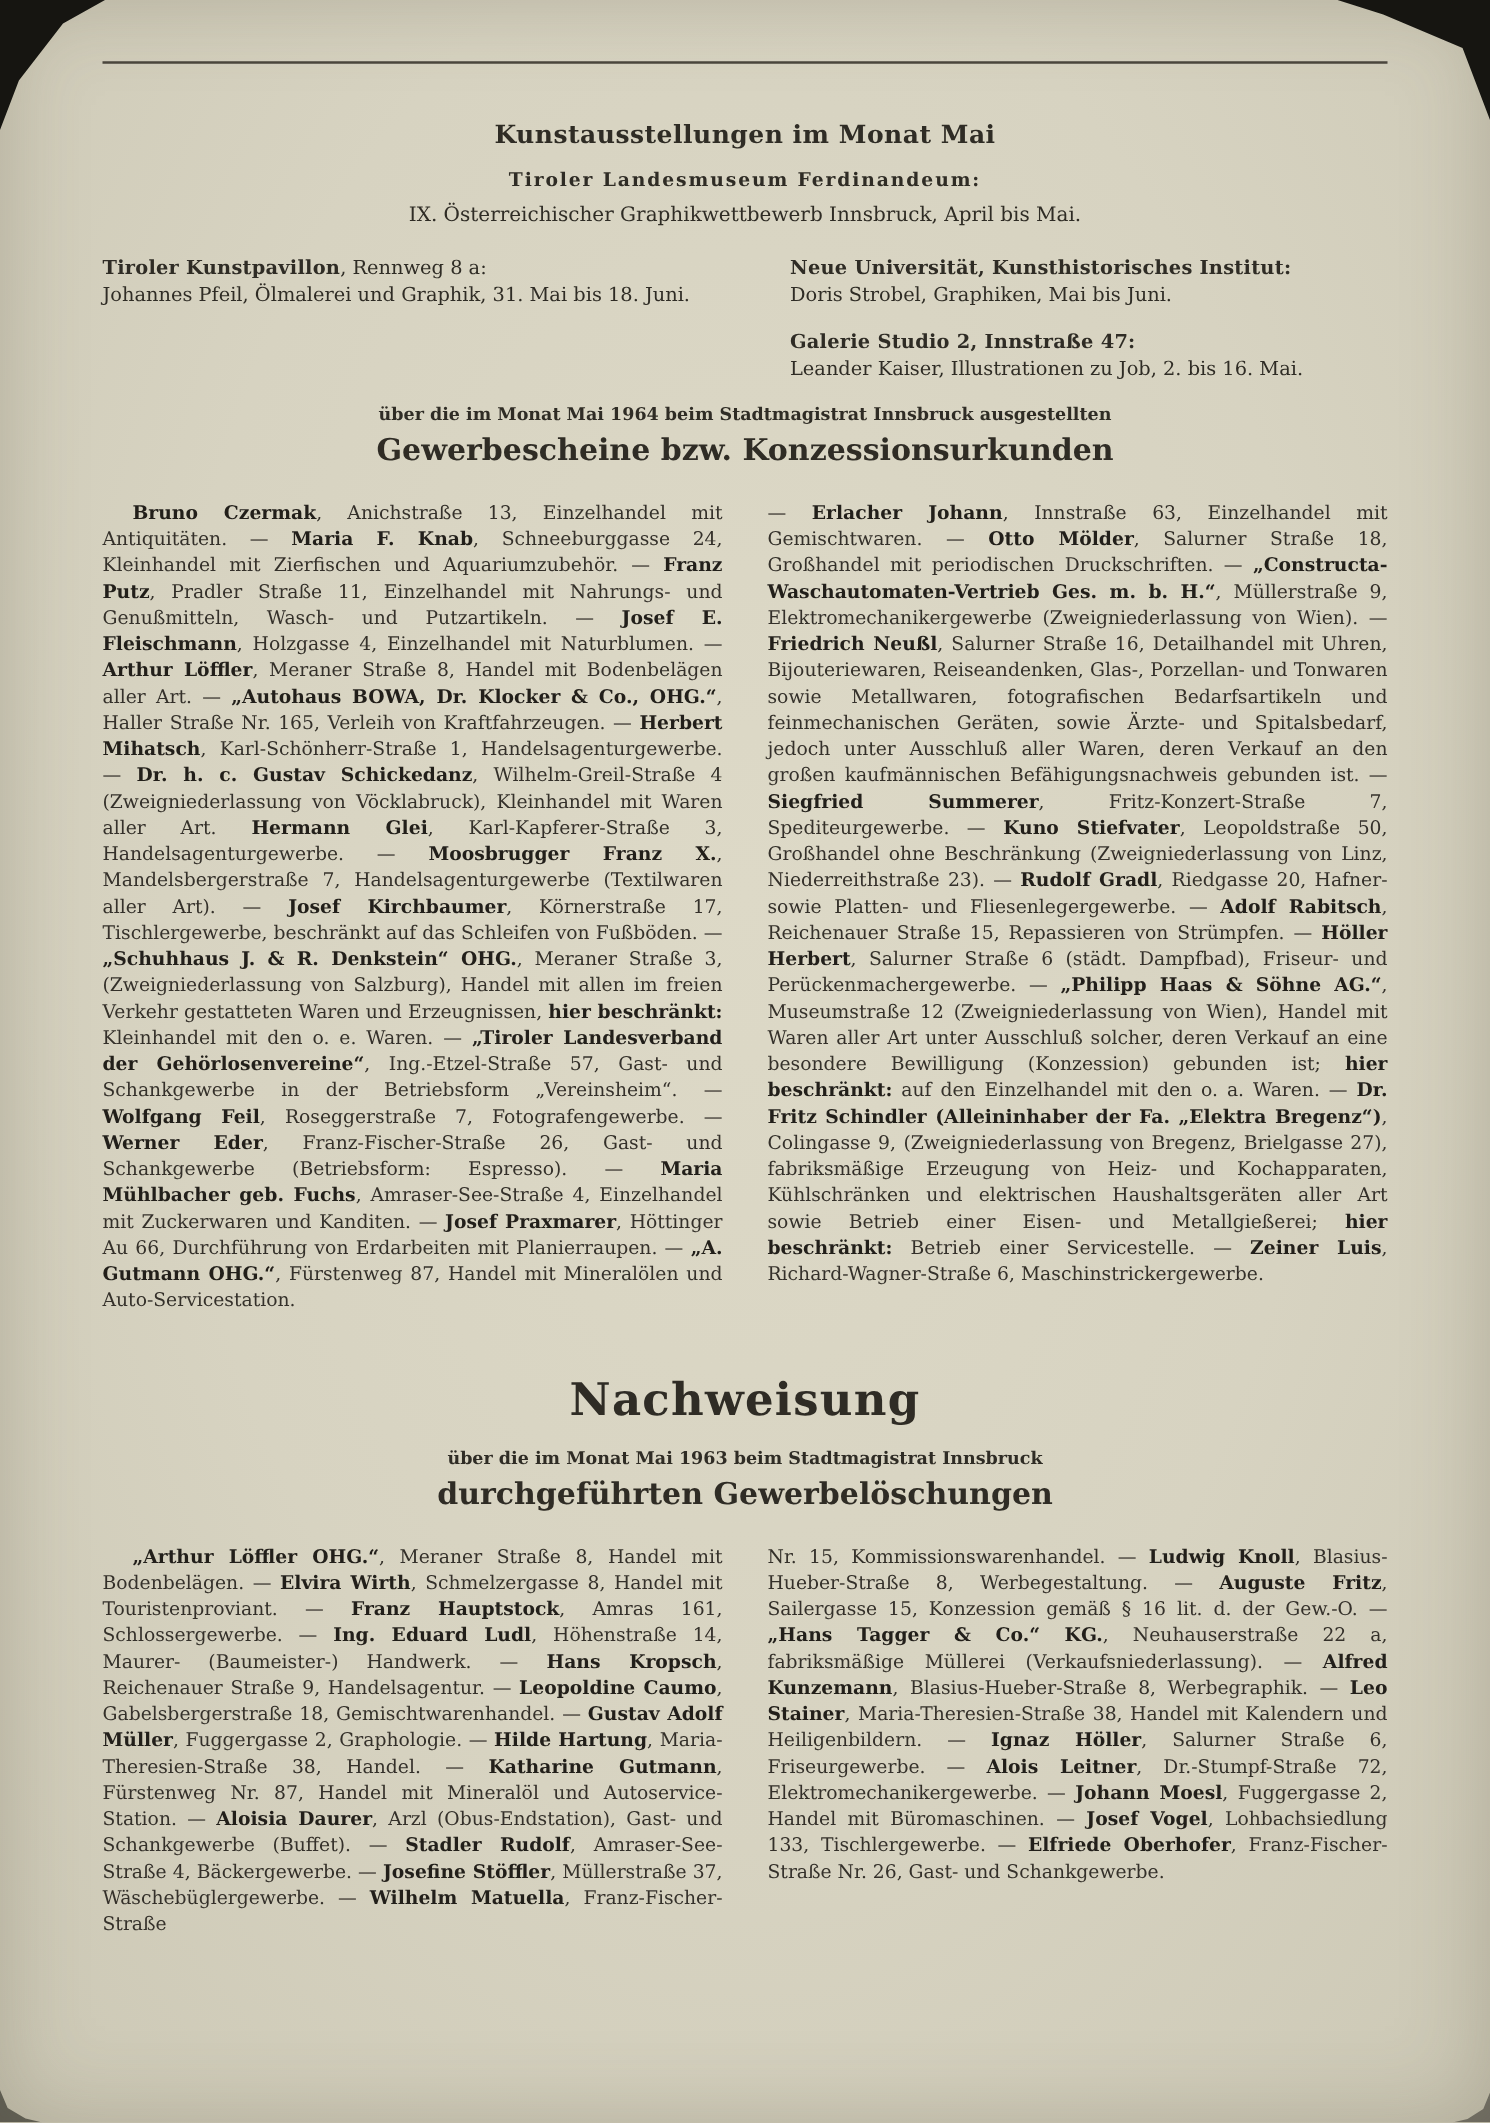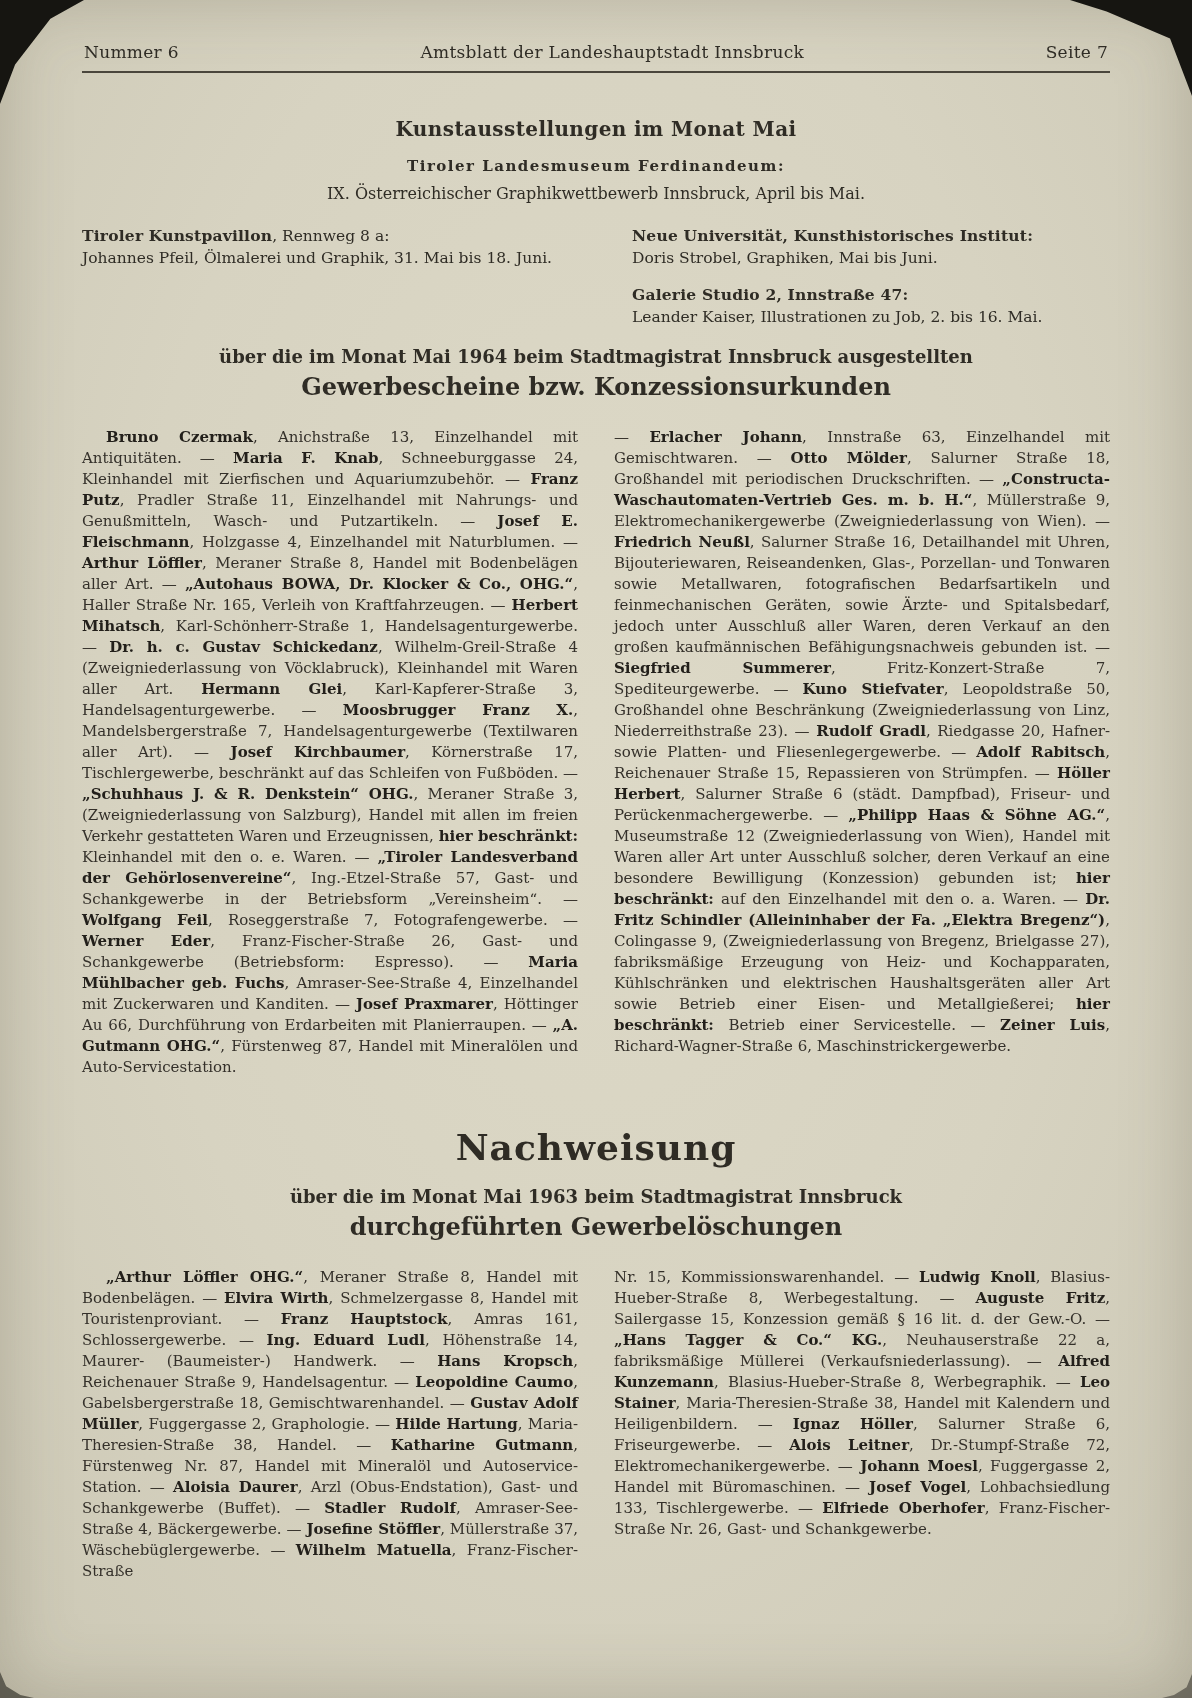--- a/index.html
+++ b/index.html
@@ -48,21 +48,21 @@
   }
   .exh-col p{margin:0;}
   .exh-col p:nth-child(3){margin-top:15px;}
   .exh-col b{letter-spacing:.2px;}
 
   .display-title{
     margin:46px 0 0 0;text-align:center;
     font-size:36px;font-weight:bold;letter-spacing:1px;
   }
   .display-title.second{margin-top:48px;text-align:center;}
-  .sub1{margin:18px 0 0 0;text-align:center;font-size:18px;font-weight:bold;}
+  .sub1{margin:18px 0 0 0;text-align:center;font-size:14px;font-weight:bold;}
   .sub2{margin:5px 0 0 0;text-align:center;font-size:24px;font-weight:bold;}
 
   .dense{
     display:grid;grid-template-columns:1fr 1fr;gap:0 36px;
     margin-top:26px;
   }
   .dense-col{
     margin:0;font-size:15px;line-height:21px;text-align:justify;
     color:#34302a;
   }
@@ -72,25 +72,20 @@
 </head>
 <body>
 
 <div class="page">
 
   <div class="corner corner-tl"></div>
   <div class="corner corner-tr"></div>
   <div class="corner corner-bl"></div>
   <div class="corner corner-br"></div>
 
-  <header class="masthead">
-    <span>Nummer 6</span>
-    <span class="mid">Amtsblatt der Landeshauptstadt Innsbruck</span>
-    <span>Seite 7</span>
-  </header>
   <div class="rule"></div>
 
   <section>
     <h2 class="sec-title">Kunstausstellungen im Monat Mai</h2>
     <p class="center museum-line">Tiroler Landesmuseum Ferdinandeum:</p>
     <p class="center museum-event">IX. Österreichischer Graphikwettbewerb Innsbruck, April bis Mai.</p>
 
     <div class="exh-cols">
       <div class="exh-col">
         <p><b>Tiroler Kunstpavillon</b><span>, Rennweg 8 a:</span></p>

